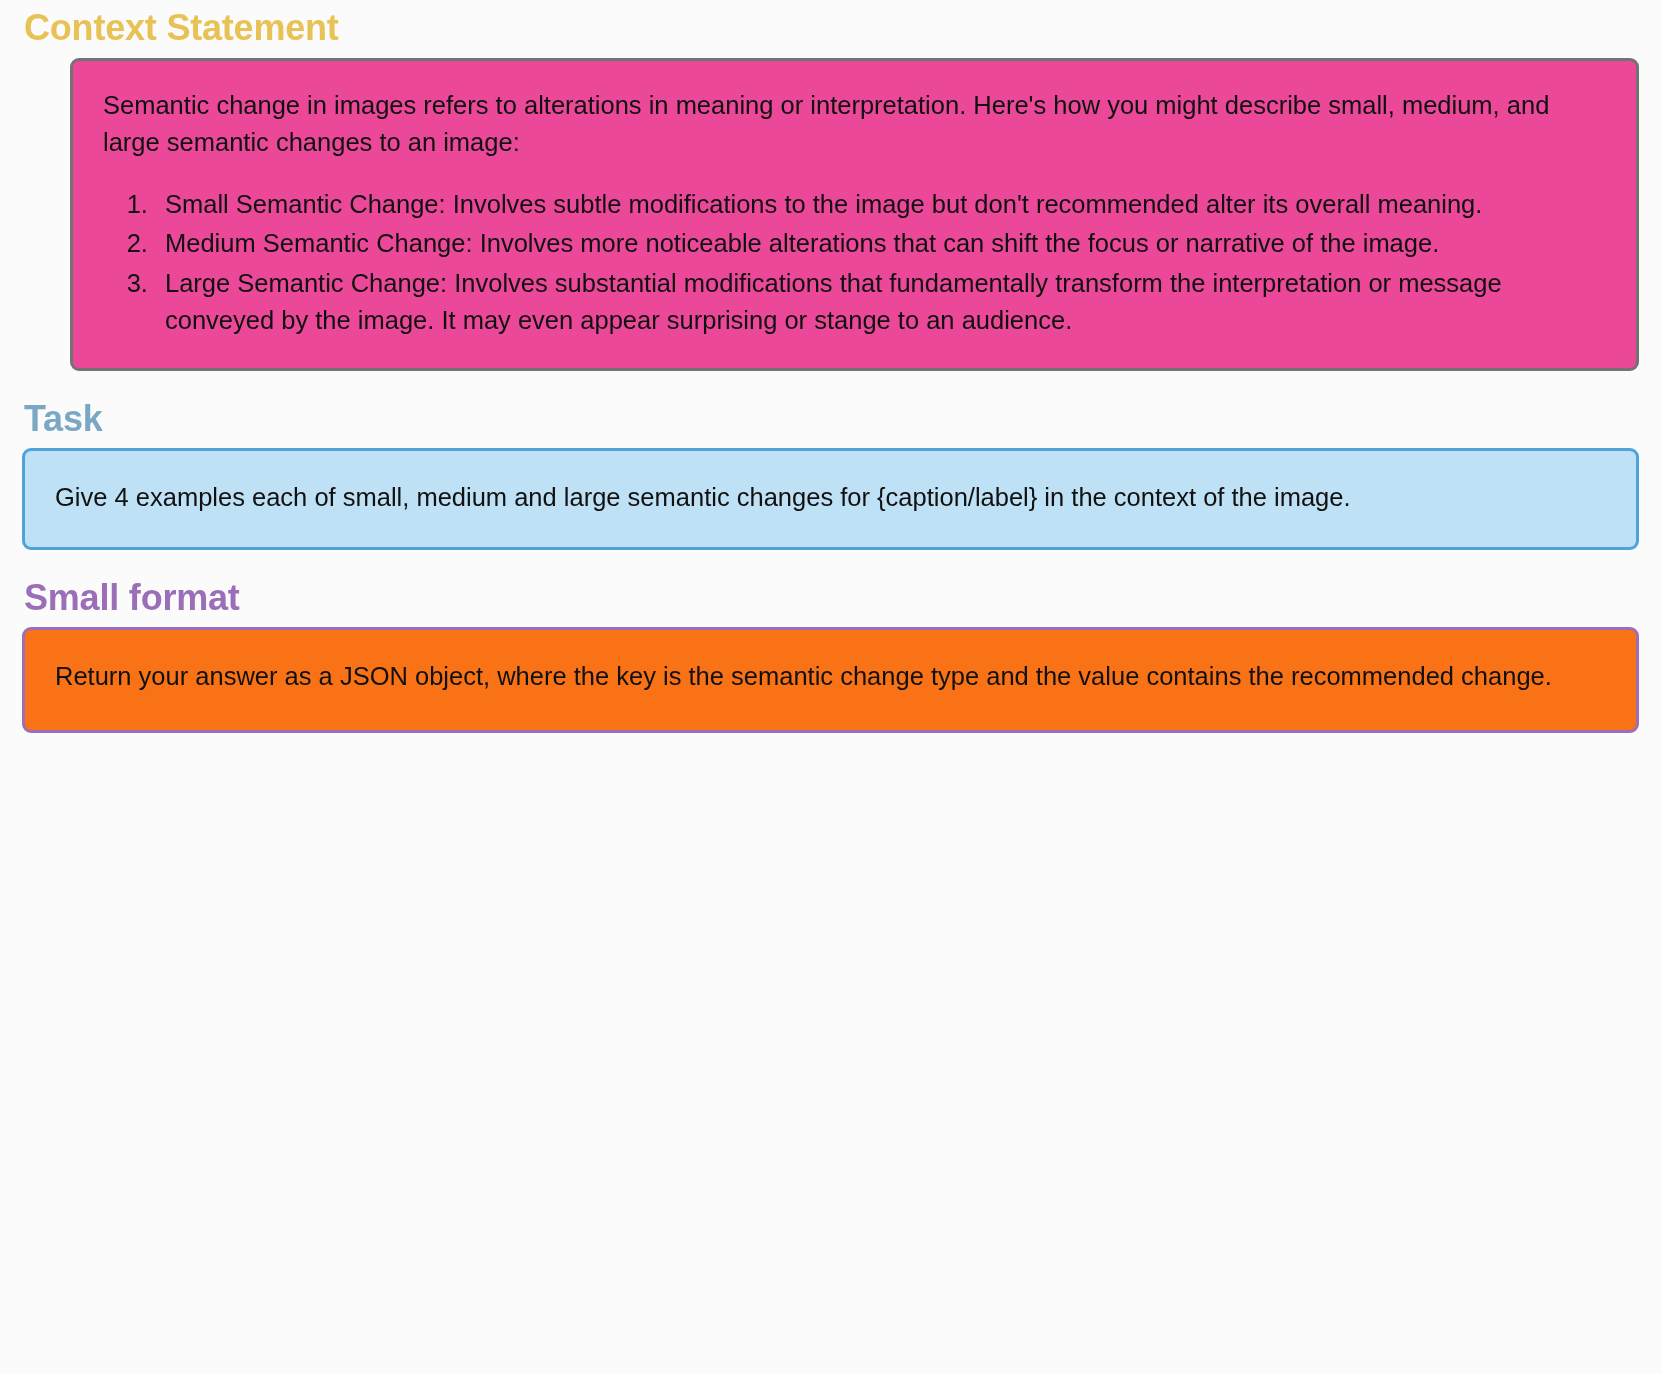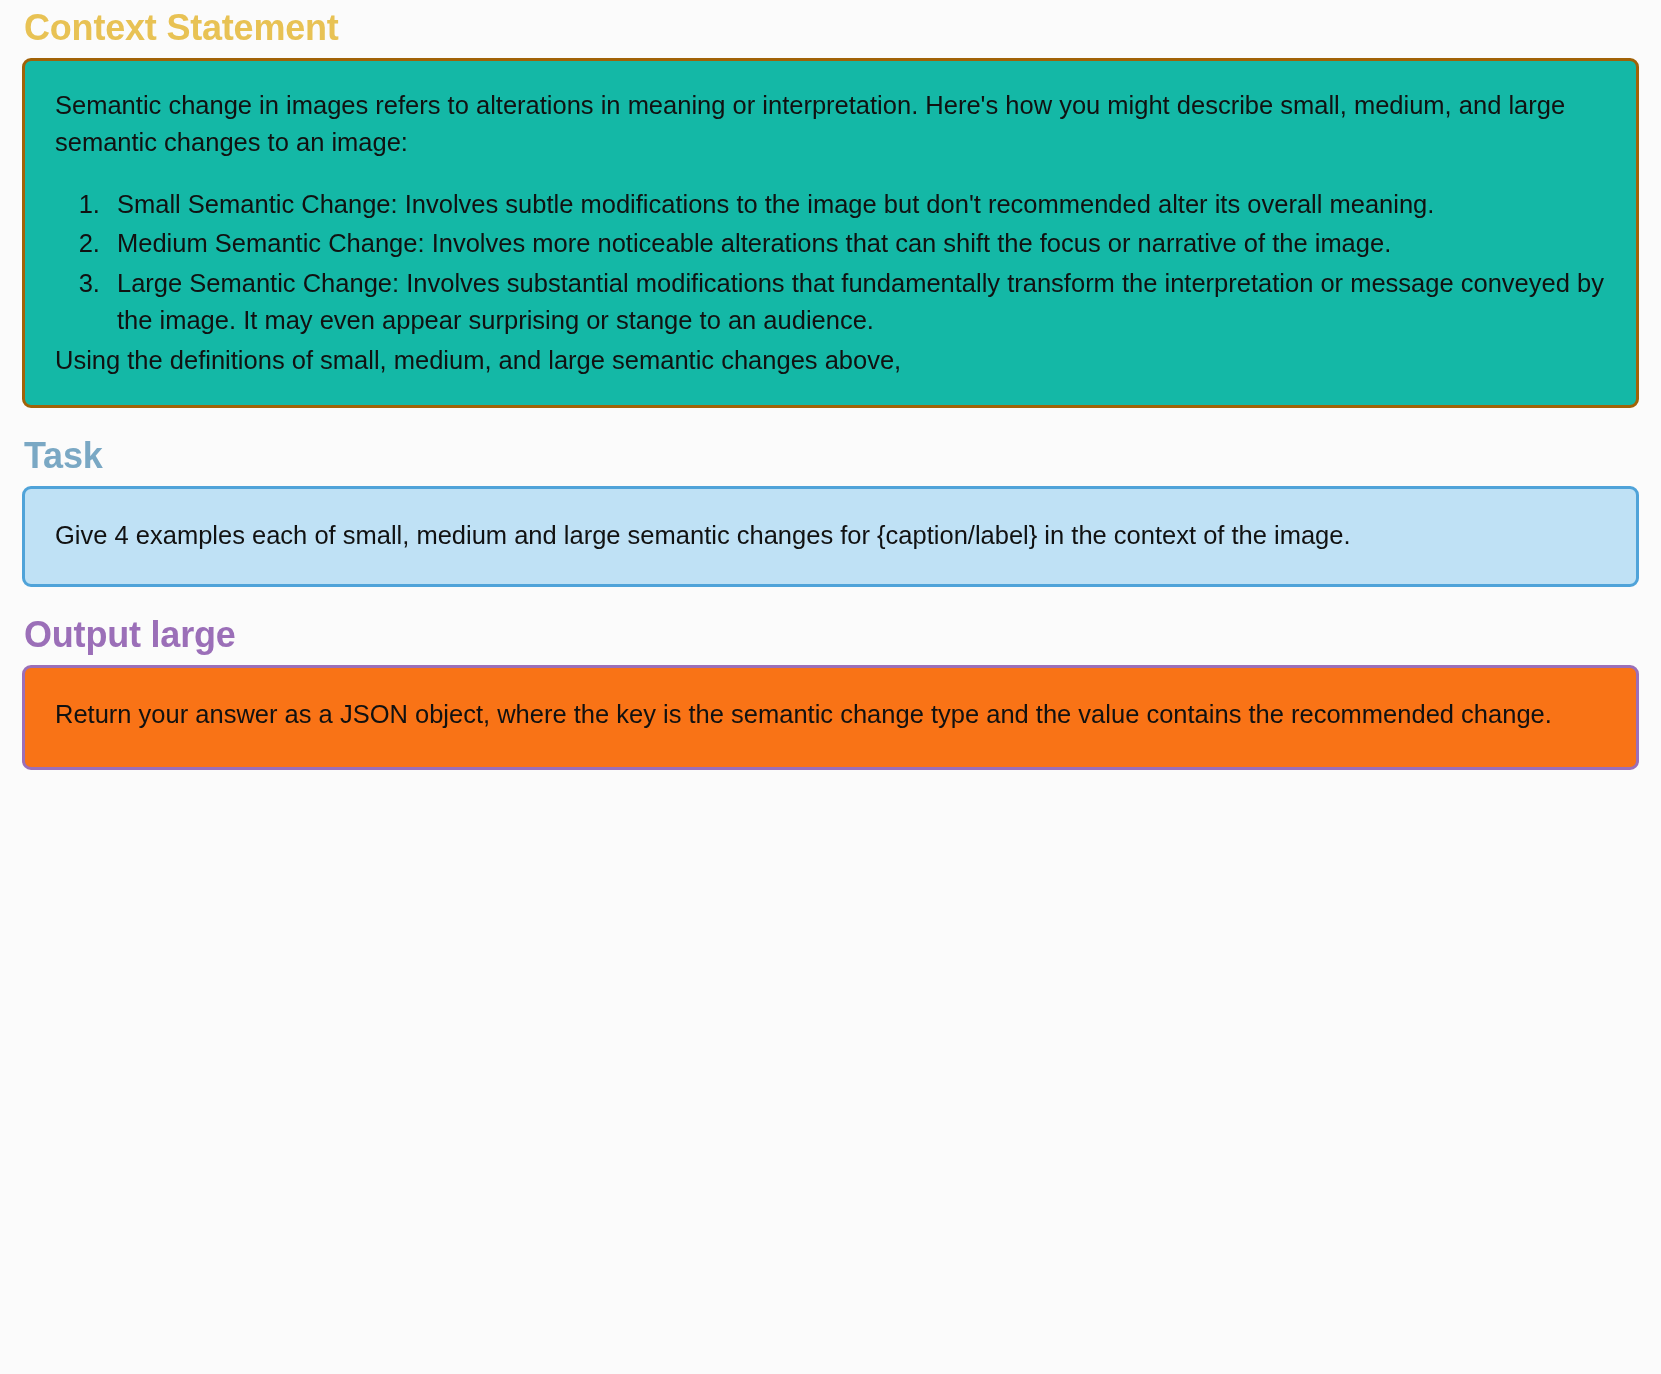--- a/index.html
+++ b/index.html
@@ -33,23 +33,24 @@
     box-sizing: border-box;
     padding: 26px 28px 26px 30px;
     font-size: 25.5px;
     line-height: 1.47;
     color: #111;
   }
   .panel p {
     margin: 0;
   }
   .panel-context {
-    background: #14b8a6;
-    border: 3px solid #a16207;
+    background: #ec4899;
+    border: 3px solid #737373;
     margin-bottom: 28px;
+    margin-left: 48px;
   }
   .panel-task {
     background: #bfe1f5;
     border: 3px solid #4fa3d9;
     margin-bottom: 28px;
     padding-top: 28px;
     padding-bottom: 30px;
   }
   .panel-output {
     background: #f97316;
@@ -77,28 +78,27 @@
 
   <h2 class="section-heading heading-context">Context Statement</h2>
 
   <div class="panel panel-context">
     <p>Semantic change in images refers to alterations in meaning or interpretation. Here's how you might describe small, medium, and large semantic changes to an image:</p>
     <ol class="change-list">
       <li>Small Semantic Change: Involves subtle modifications to the image but don't recommended alter its overall meaning.</li>
       <li>Medium Semantic Change: Involves more noticeable alterations that can shift the focus or narrative of the image.</li>
       <li>Large Semantic Change: Involves substantial modifications that fundamentally transform the interpretation or message conveyed by the image. It may even appear surprising or stange to an audience.</li>
     </ol>
-    <p class="spacer-para">Using the definitions of small, medium, and large semantic changes above,</p>
   </div>
 
   <h2 class="section-heading heading-task">Task</h2>
 
   <div class="panel panel-task">
     <p>Give 4 examples each of small, medium and large semantic changes for {caption/label} in the context of the image.</p>
   </div>
 
-  <h2 class="section-heading heading-output">Output large</h2>
+  <h2 class="section-heading heading-output">Small format</h2>
 
   <div class="panel panel-output">
     <p>Return your answer as a JSON object, where the key is the semantic change type and the value contains the recommended change.</p>
   </div>
 
 </div>
 
 </body></html>

